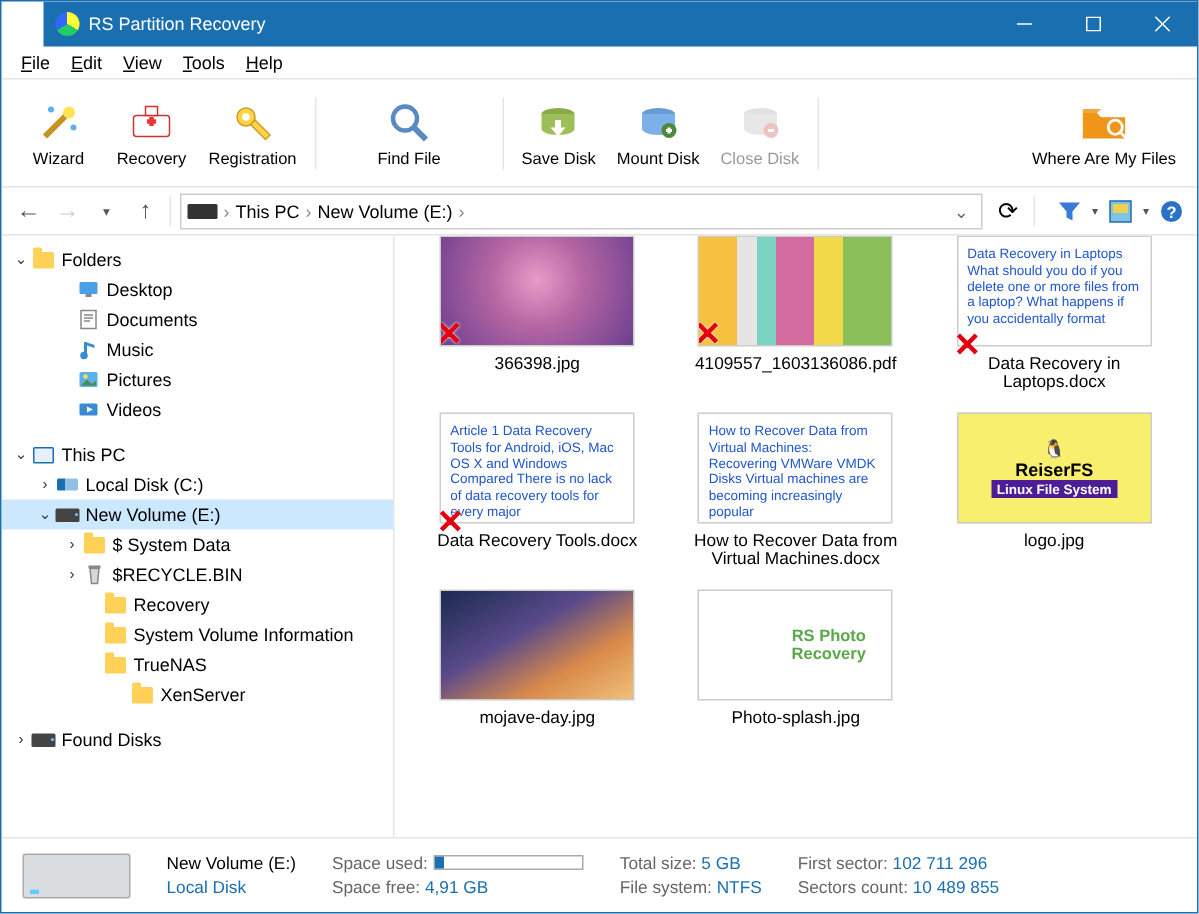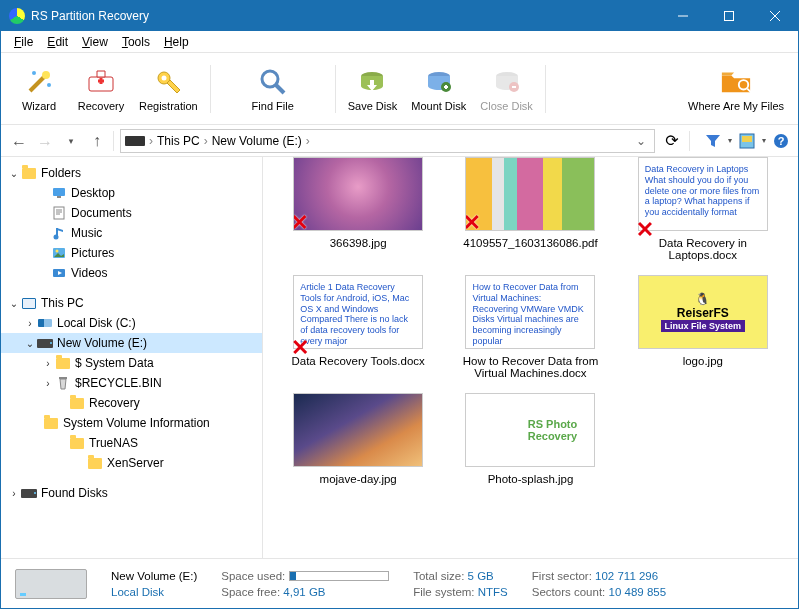--- a/index.html
+++ b/index.html
@@ -1,17 +1,17 @@
 <!DOCTYPE html>
 <html><head>
 <meta charset="utf-8">
 <style>
 * { margin: 0; padding: 0; box-sizing: border-box; font-family: "Segoe UI", Tahoma, sans-serif; }
 body { width: 799px; height: 609px; overflow: hidden; background: #fff; border: 1px solid #1a6fb0; }
-.titlebar { height: 30px; background: #1a6fb0; color: #fff; display: flex; align-items: center; padding: 0 0 0 8px; font-size: 12px; }
+.titlebar { height: 30px; background: #1a6fb0; color: #fff; display: flex; align-items: center; padding: 0 0 0 8px; font-size: 12px; margin-left: 28px; }
 .titlebar .icon-app { width: 16px; height: 16px; margin-right: 6px; border-radius: 50%; background: conic-gradient(#ff3 0 120deg,#2c6 120deg 240deg,#36f 240deg); }
 .titlebar .title { flex: 1; }
 .titlebar .winbtn { width: 46px; height: 30px; display:flex; align-items:center; justify-content:center; cursor:pointer; }
 .titlebar .winbtn svg { width:10px; height:10px; stroke:#fff; stroke-width:1; fill:none; }
 
 .menubar { height: 22px; display:flex; align-items:center; padding: 0 6px; font-size: 12px; border-bottom: 1px solid #e5e5e5; }
 .menubar .mitem { padding: 2px 7px; cursor:pointer; }
 .menubar .mitem u { text-decoration: underline; }
 
 .toolbar { height: 72px; display:flex; align-items:center; padding: 4px 8px 4px 8px; gap: 2px; border-bottom: 1px solid #e5e5e5; }
@@ -336,21 +336,21 @@
         </span>
         <span>$RECYCLE.BIN</span>
       </div>
     <div class="tree-item" style="padding-left:54px">
         <span class="twisty empty">›</span>
         <span class="nicon">
           <div class="folder-ico"></div>
         </span>
         <span>Recovery</span>
       </div>
-    <div class="tree-item" style="padding-left:28px">
+    <div class="tree-item" style="padding-left:54px">
         <span class="twisty empty">›</span>
         <span class="nicon">
           <div class="folder-ico"></div>
         </span>
         <span>System Volume Information</span>
       </div>
     <div class="tree-item" style="padding-left:54px">
         <span class="twisty empty">›</span>
         <span class="nicon">
           <div class="folder-ico"></div>

